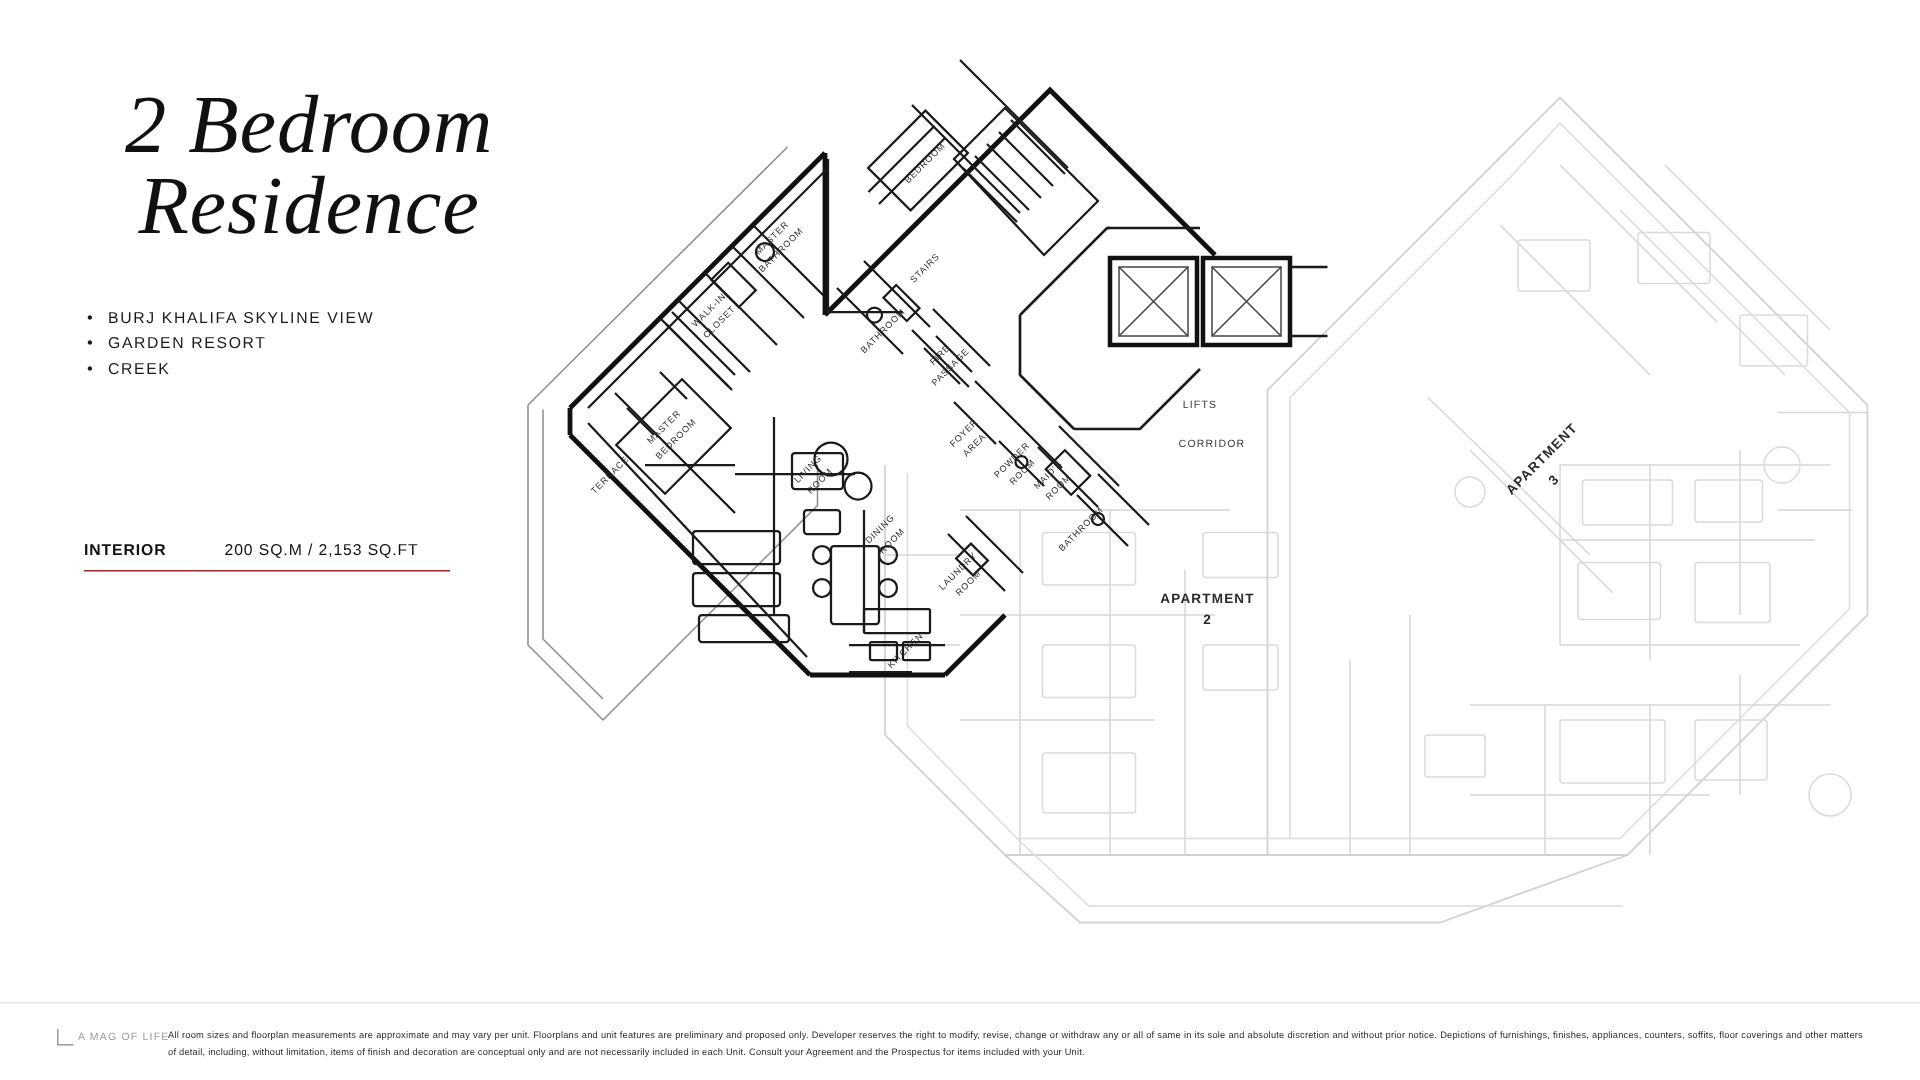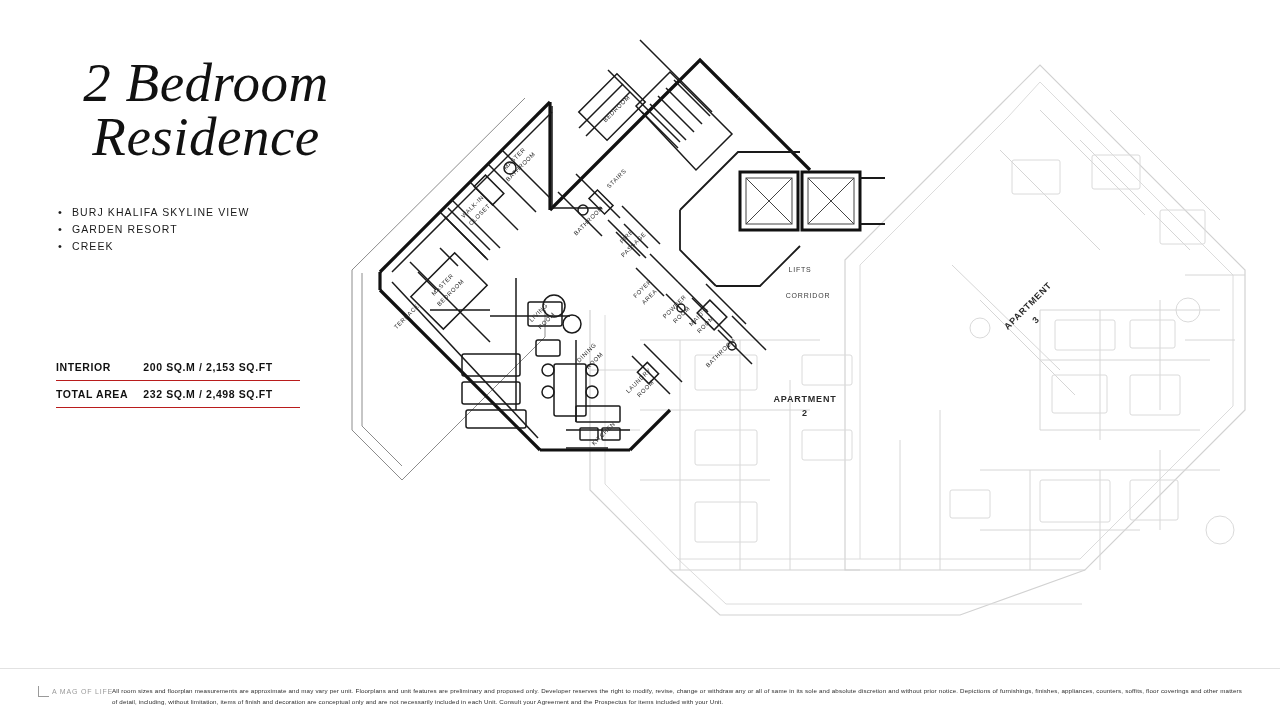--- a/index.html
+++ b/index.html
@@ -76,24 +76,24 @@
     font-size: 10.5px;
     letter-spacing: 0.6px;
     vertical-align: middle;
   }
   #spec-table td.label {
     font-weight: bold;
     color: #111;
     white-space: nowrap;
   }
   #spec-table td.value {
-    text-align: left;
+    text-align: center;
     color: #111;
     white-space: nowrap;
-    font-weight: 700;
+    font-weight: 400;
   }
 
   
   #floorplan {
     position: absolute;
     left: 340px;
     top: 10px;
     width: 940px;
     height: 640px;
   }
@@ -180,24 +180,20 @@
     <li>GARDEN RESORT</li>
     <li>CREEK</li>
   </ul>
 </div>
 
 <table id="spec-table">
   <tbody>
     <tr>
       <td class="label">INTERIOR</td>
       <td class="value">200 SQ.M / 2,153 SQ.FT</td>
-    </tr>
-    <tr>
-      <td class="label">TOTAL AREA</td>
-      <td class="value">232 SQ.M / 2,498 SQ.FT</td>
     </tr>
   </tbody>
 </table>
 
 <div id="floorplan">
 <svg width="940" height="640" viewBox="0 0 940 640" xmlns="http://www.w3.org/2000/svg">
 
   <g stroke="#c9c9c9" fill="none" stroke-width="1">
 
     <path d="M505 250 L660 95 L700 55 L905 260 L905 400 L745 560 L505 560 Z" stroke="#d2d2d2" stroke-width="1.2"></path>

